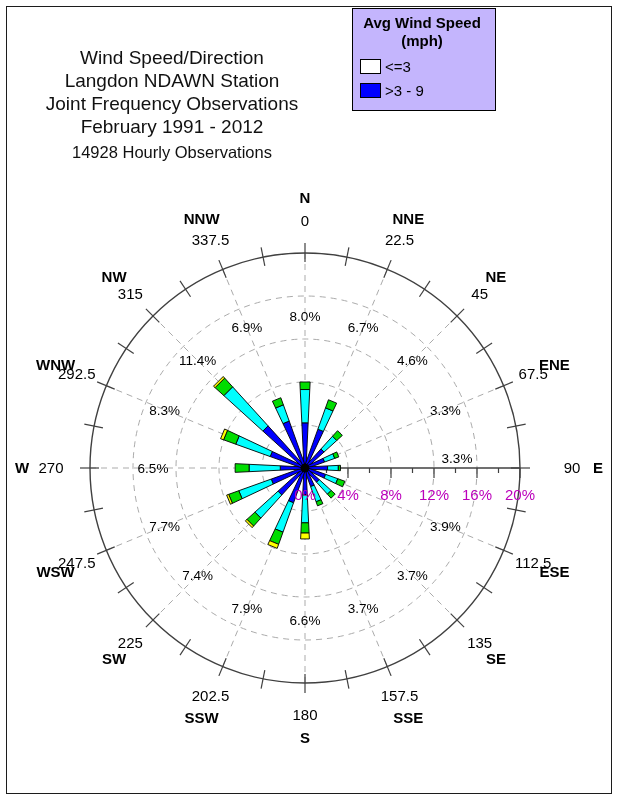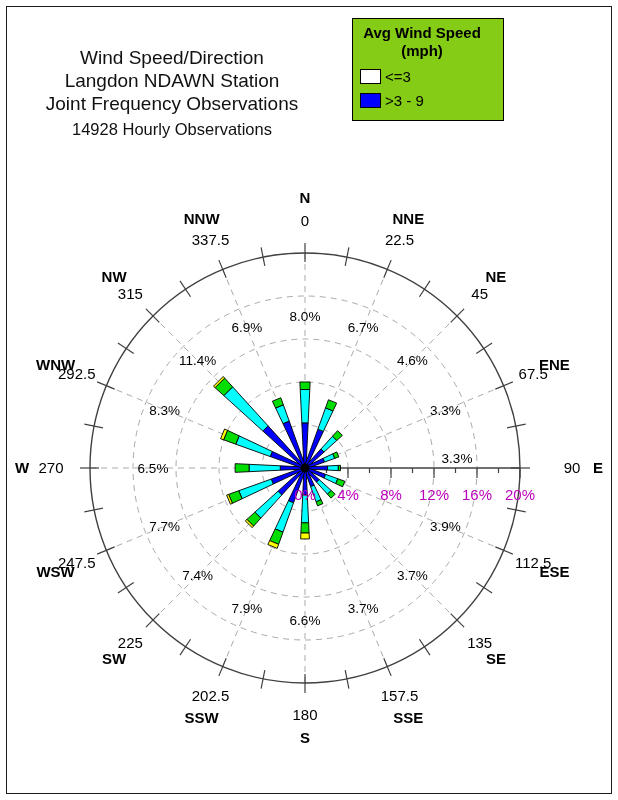--- a/index.html
+++ b/index.html
@@ -1,38 +1,39 @@
 <!DOCTYPE html>
 <html><head>
 <meta charset="utf-8">
 <style>
   html,body{margin:0;padding:0;background:#ffffff;}
   body{width:618px;height:800px;position:relative;font-family:"Liberation Sans",sans-serif;color:#000;}
   .frame{position:absolute;left:6px;top:6px;width:604px;height:786px;border:1.6px solid #1c1c1c;}
   .title-block{position:absolute;left:12px;top:46px;width:320px;text-align:center;}
   .title-line{font-size:19px;line-height:23px;color:#111;}
   .obs-line{font-size:16.5px;line-height:20px;margin-top:4px;color:#111;}
-  .legend{position:absolute;left:352px;top:18px;width:138px;border:1.6px solid #000;background:#84cc16;padding:5px 12px 8px 0;}
+  .legend{position:absolute;left:352px;top:8px;width:138px;border:1.6px solid #000;background:#c4b5fd;padding:5px 4px 8px 0;}
   .legend-title,.legend-subtitle{text-align:center;font-weight:bold;font-size:15px;line-height:18px;}
   .legend-items{margin-top:5px;}
   .legend-row{display:flex;align-items:center;height:23.5px;padding-left:7px;}
   .swatch{width:19px;height:13px;border:1px solid #000;flex:0 0 auto;}
   .legend-label{font-size:15px;margin-left:4px;}
   svg{position:absolute;left:0;top:0;}
   text{font-family:"Liberation Sans",sans-serif;}
 </style>
 </head>
 <body>
 
 <div class="frame"></div>
 
 <div class="title-block">
   <div class="title-line">Wind Speed/Direction</div>
   <div class="title-line">Langdon NDAWN Station</div>
   <div class="title-line">Joint Frequency Observations</div>
+  <div class="title-line">February 1991 - 2012</div>
   <div class="obs-line">14928 Hourly Observations</div>
 </div>
 
 <div class="legend">
   <div class="legend-title">Avg Wind Speed</div>
   <div class="legend-subtitle">(mph)</div>
   <div class="legend-items" id="legend-items">
       <div class="legend-row">
         <div class="swatch" style="background: rgb(255, 255, 255);"></div>
         <span class="legend-label">&lt;=3</span>

